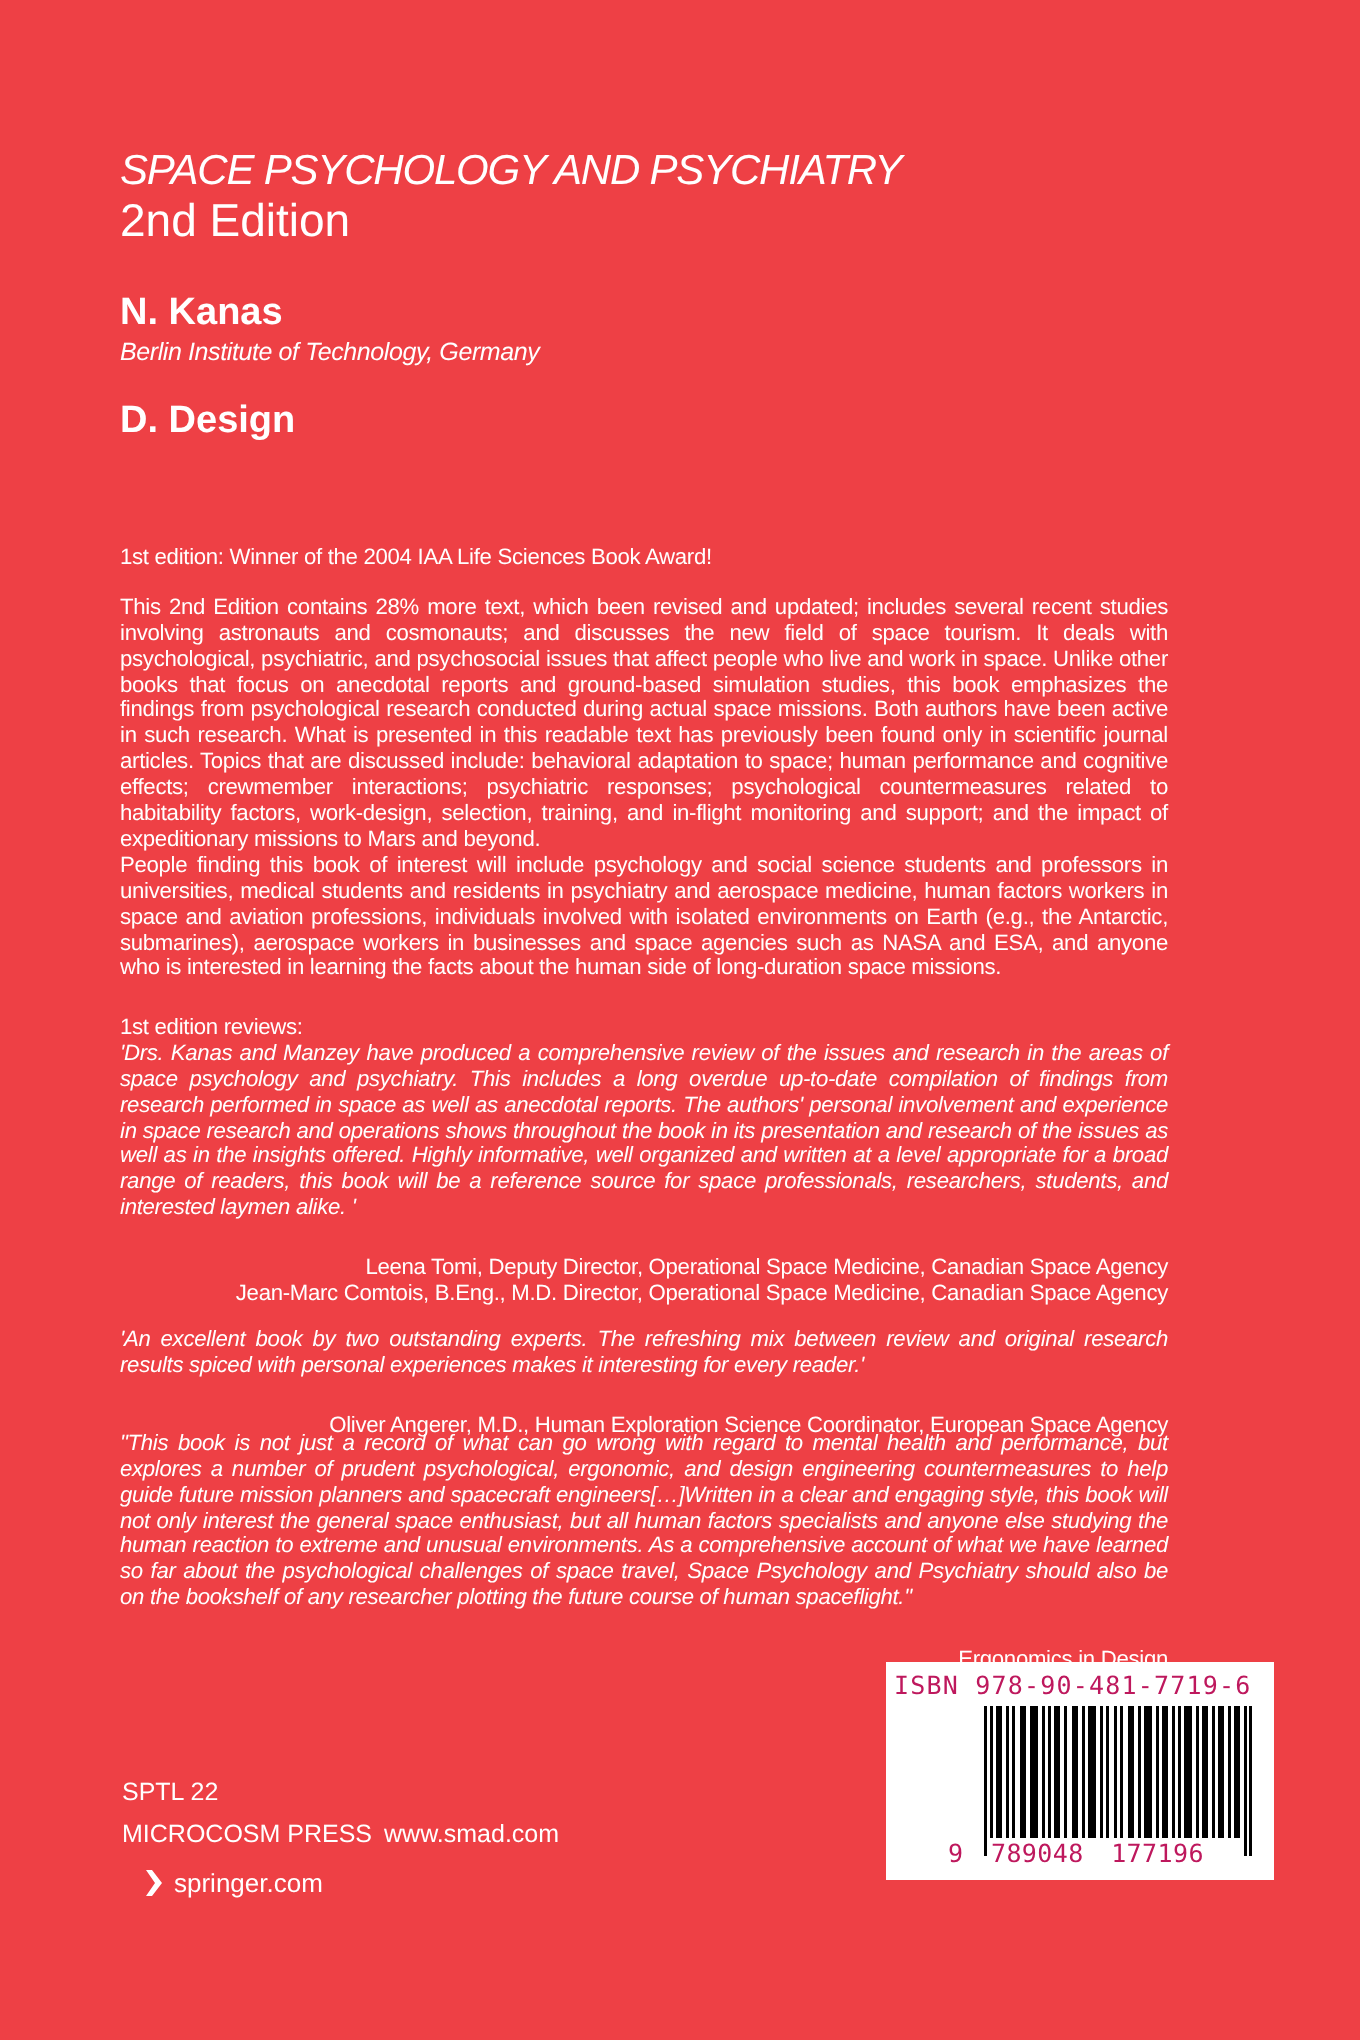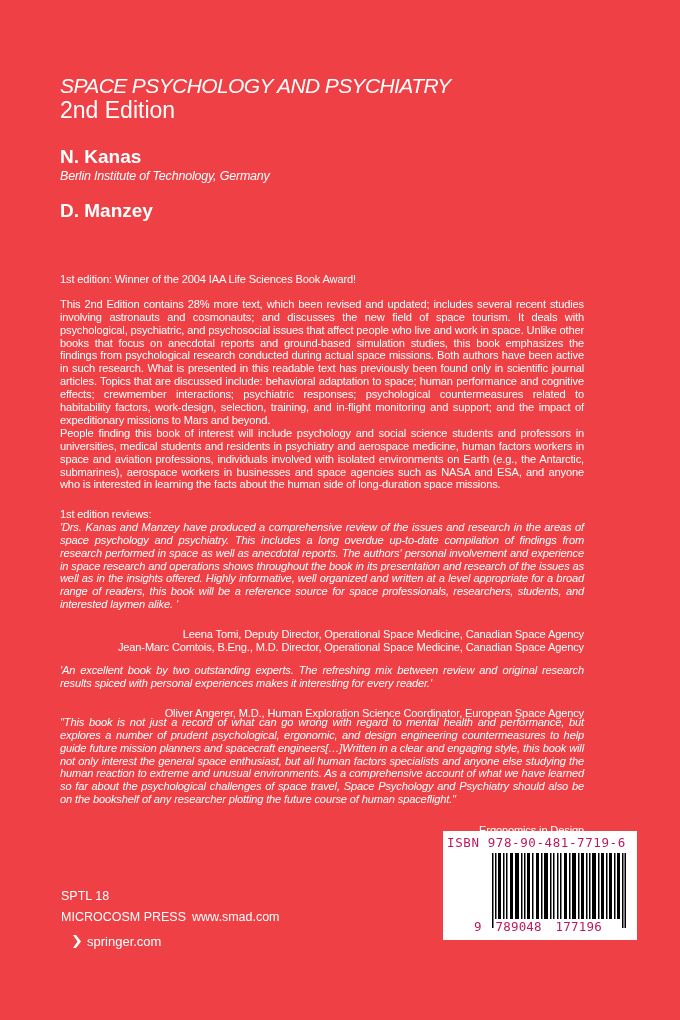--- a/index.html
+++ b/index.html
@@ -49,21 +49,21 @@
 <body>
 
 <div class="abs" id="title">SPACE PSYCHOLOGY AND PSYCHIATRY</div>
 <div class="abs" id="edition">2nd Edition</div>
 
 <div class="abs" id="a1">
   <div class="author-name">N. Kanas</div>
   <div class="author-aff">Berlin Institute of Technology, Germany</div>
 </div>
 <div class="abs" id="a2">
-  <div class="author-name">D. Manzey</div>
+  <div class="author-name">D. Design</div>
 </div>
 
 <div class="abs text" id="award">1st edition: Winner of the 2004 IAA Life Sciences Book Award!</div>
 <div class="abs text just" id="desc">This 2nd Edition contains 28% more text, which been revised and updated; includes several recent studies involving astronauts and cosmonauts; and discusses the new field of space tourism. It deals with psychological, psychiatric, and psychosocial issues that affect people who live and work in space. Unlike other books that focus on anecdotal reports and ground-based simulation studies, this book emphasizes the findings from psychological research conducted during actual space missions. Both authors have been active in such research. What is presented in this readable text has previously been found only in scientific journal articles. Topics that are discussed include: behavioral adaptation to space; human performance and cognitive effects; crewmember interactions; psychiatric responses; psychological countermeasures related to habitability factors, work-design, selection, training, and in-flight monitoring and support; and the impact of expeditionary missions to Mars and beyond.</div>
 <div class="abs text just" id="people">People finding this book of interest will include psychology and social science students and professors in universities, medical students and residents in psychiatry and aerospace medicine, human factors workers in space and aviation professions, individuals involved with isolated environments on Earth (e.g., the Antarctic, submarines), aerospace workers in businesses and space agencies such as NASA and ESA, and anyone who is interested in learning the facts about the human side of long-duration space missions.</div>
 
 <div class="abs text" id="rev-label">1st edition reviews:</div>
 <div class="abs text just it" id="rev1">'Drs. Kanas and Manzey have produced a comprehensive review of the issues and research in the areas of space psychology and psychiatry. This includes a long overdue up-to-date compilation of findings from research performed in space as well as anecdotal reports. The authors' personal involvement and experience in space research and operations shows throughout the book in its presentation and research of the issues as well as in the insights offered. Highly informative, well organized and written at a level appropriate for a broad range of readers, this book will be a reference source for space professionals, researchers, students, and interested laymen alike. '</div>
 <div class="abs text right" id="rev1-sig">
   <span class="nowrap-line" style="padding-right:0">Leena Tomi, Deputy Director, Operational Space Medicine, Canadian Space Agency</span>
@@ -116,21 +116,21 @@
         <rect x="132.5" y="0" width="1.5" height="75"></rect>
     </g>
   </svg>
   <div class="abs" id="ean-text">
     <span class="d">9</span>
     <span class="d" style="margin-left:4px">789048</span>
     <span class="d" style="margin-left:4px">177196</span>
   </div>
 </div>
 
-<div class="abs" id="series">SPTL 18</div>
+<div class="abs" id="series">SPTL 22</div>
 <div class="abs" id="publisher">
   <span>MICROCOSM PRESS</span><span>www.smad.com</span>
 </div>
 <div class="abs" id="springer">
   <svg width="9" height="13" viewBox="0 0 9 13">
     <path d="M1 0 L4 0 L9 6.5 L4 13 L1 13 L5.5 6.5 Z" fill="#ffffff"></path>
   </svg>
   <span>springer.com</span>
 </div>
 

